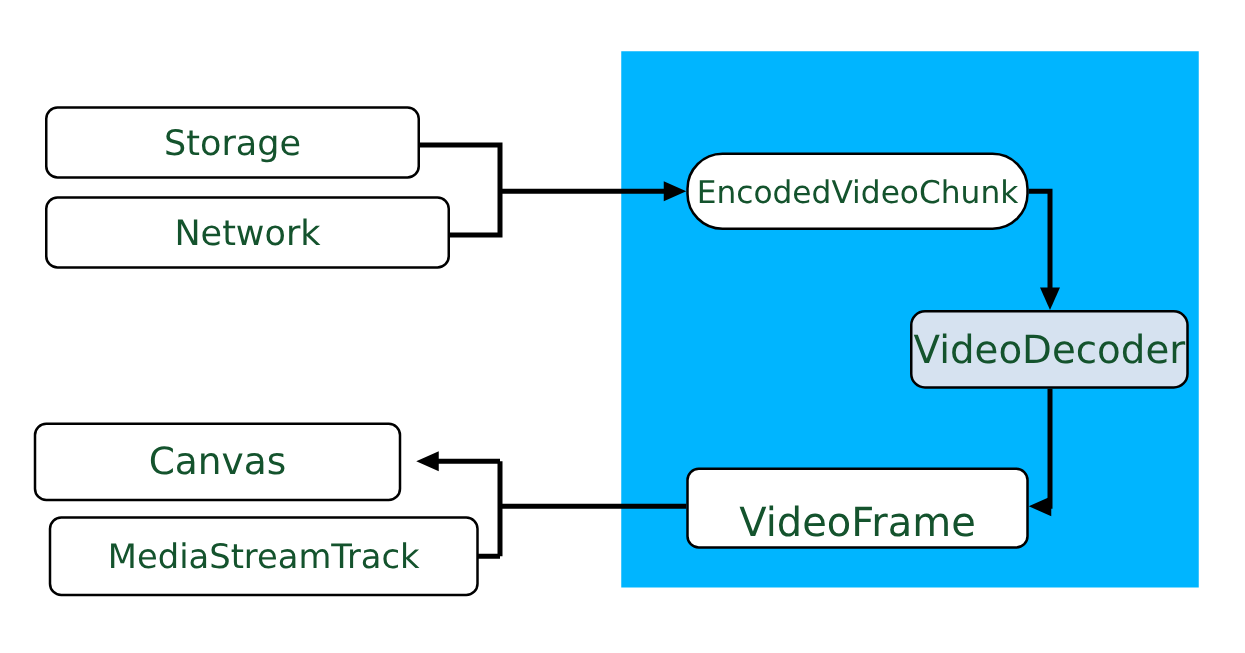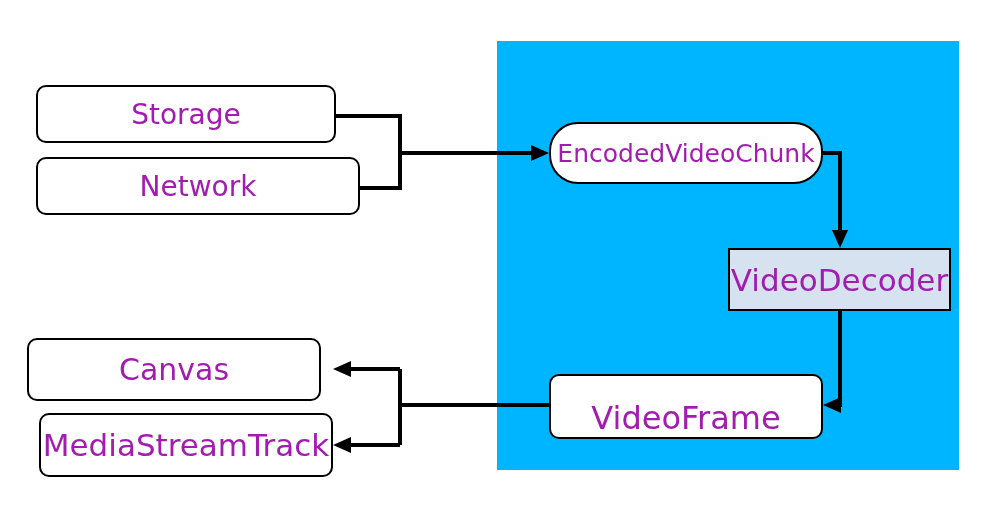--- a/index.html
+++ b/index.html
@@ -24,29 +24,29 @@
   }
   .node {
     position: absolute;
     box-sizing: border-box;
     border: 2px solid #000;
     border-radius: 10px;
     background: #ffffff;
     display: flex;
     align-items: center;
     justify-content: center;
-    color: #a21caf;
+    color: #14532d;
     white-space: nowrap;
   }
-  .node.sharp { border-radius: 0; }
+  .node.sharp { border-radius: 12px; }
 
   #node-storage            { left: 36px;  top: 85px;  width: 300px; height: 58px; font-size: 28px; }
   #node-network            { left: 36px;  top: 157px; width: 324px; height: 58px; font-size: 28px; }
   #node-canvas             { left: 27px;  top: 338px; width: 294px; height: 63px; font-size: 30px; }
-  #node-media-stream-track { left: 39px;  top: 413px; width: 294px; height: 64px; font-size: 31px; }
+  #node-media-stream-track { left: 39px;  top: 413px; width: 344px; height: 64px; font-size: 27px; }
   #node-encoded-video-chunk{ left: 549px; top: 122px; width: 274px; height: 62px; font-size: 25px; border-radius: 29px; }
   #node-video-decoder      { left: 728px; top: 248px; width: 223px; height: 63px; font-size: 31px; }
   #node-video-frame        { left: 549px; top: 374px; width: 274px; height: 65px; font-size: 32px; align-items: flex-end; }
 
   .wires {
     position: absolute;
     left: 0; top: 0;
     width: 996px;
     height: 522px;
     pointer-events: none;

